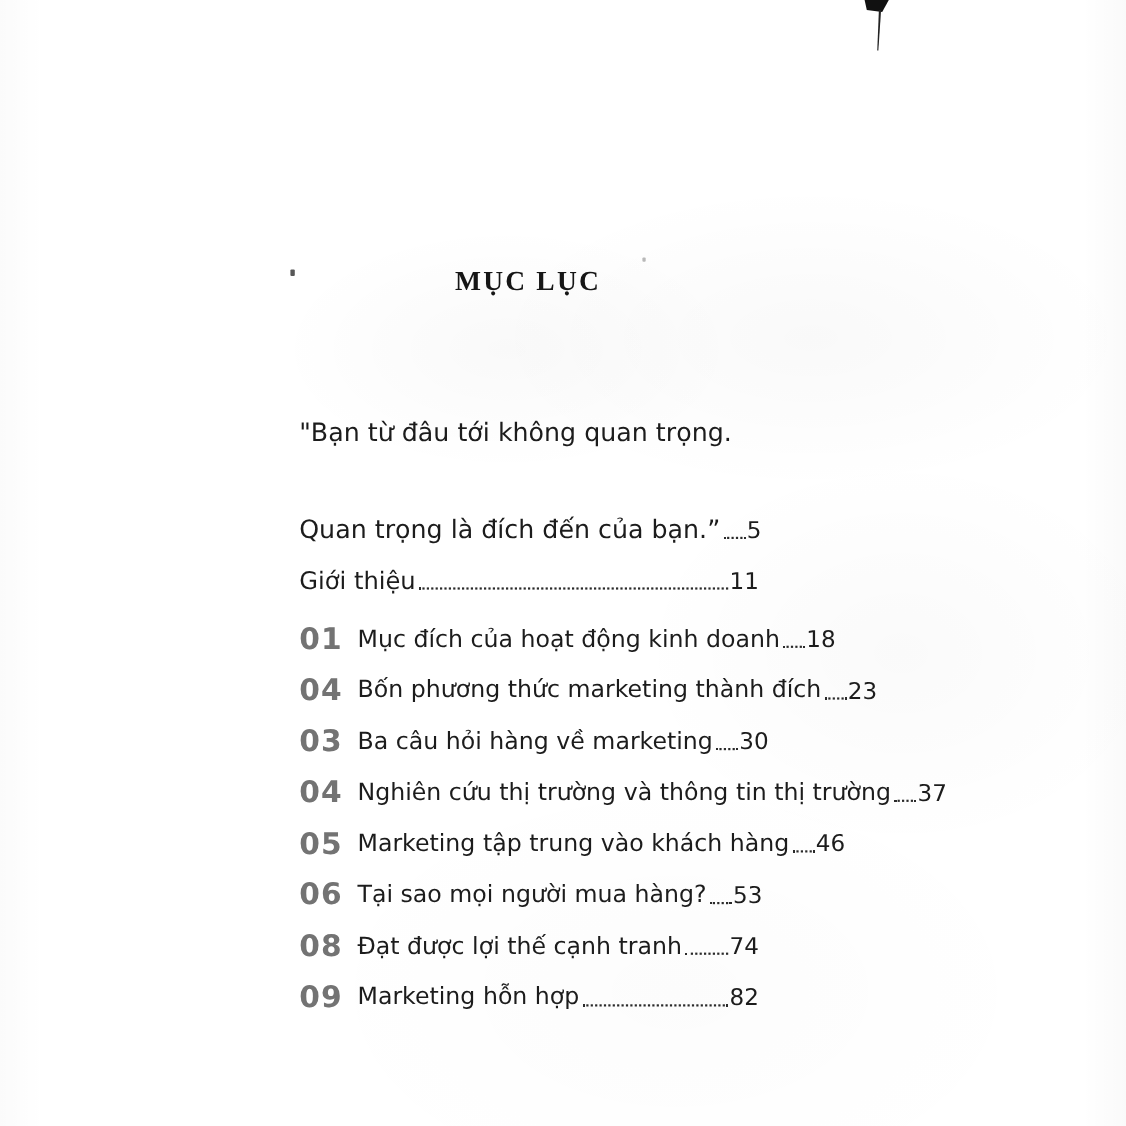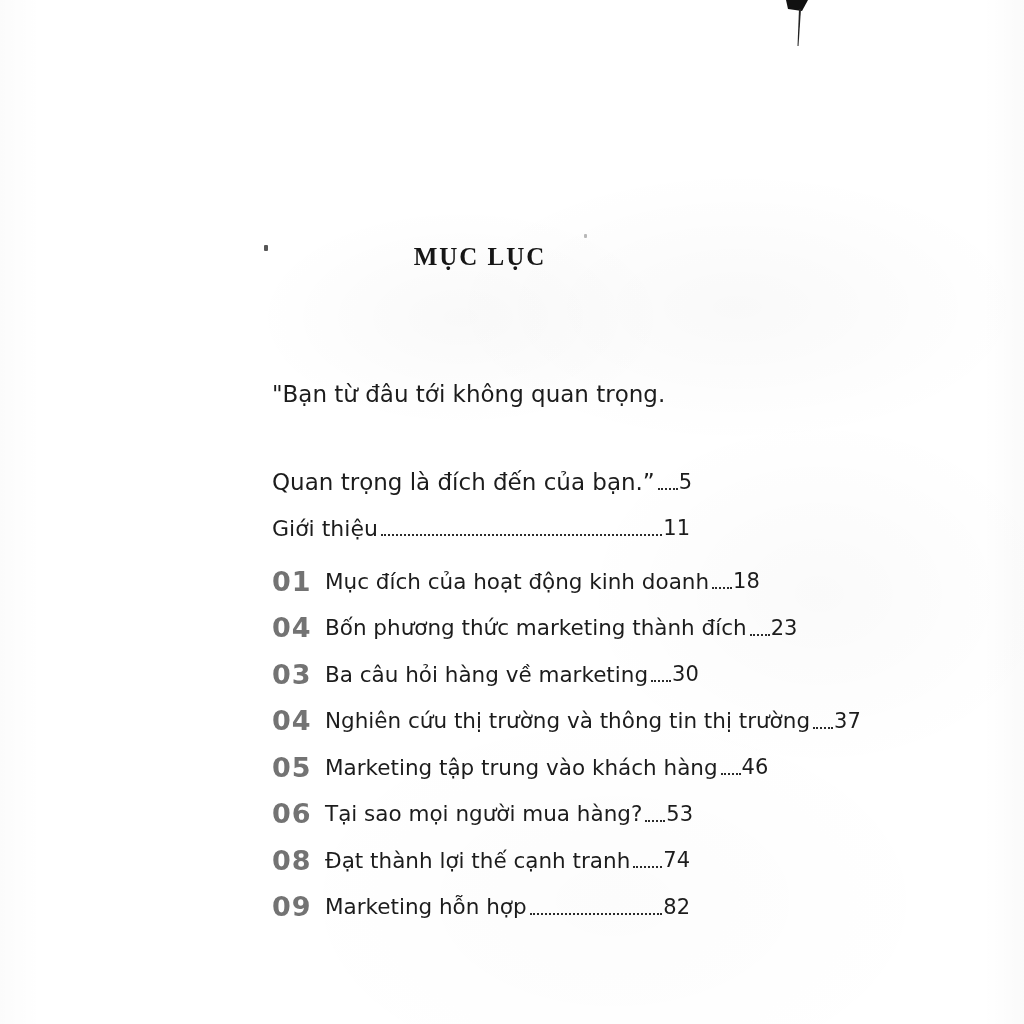--- a/index.html
+++ b/index.html
@@ -183,21 +183,21 @@
       <span class="page-num">46</span>
     </div>
     <div class="row chapter-row">
       <span class="chapter-num">06</span>
       <span>Tại sao mọi người mua hàng?</span>
       <span class="leader"></span>
       <span class="page-num">53</span>
     </div>
     <div class="row chapter-row">
       <span class="chapter-num">08</span>
-      <span>Đạt thành lợi thế cạnh tranh</span>
+      <span>Đạt được lợi thế cạnh tranh</span>
       <span class="leader"></span>
       <span class="page-num">74</span>
     </div>
     <div class="row chapter-row">
       <span class="chapter-num">09</span>
       <span>Marketing hỗn hợp</span>
       <span class="leader"></span>
       <span class="page-num">82</span>
     </div>
   </div>

